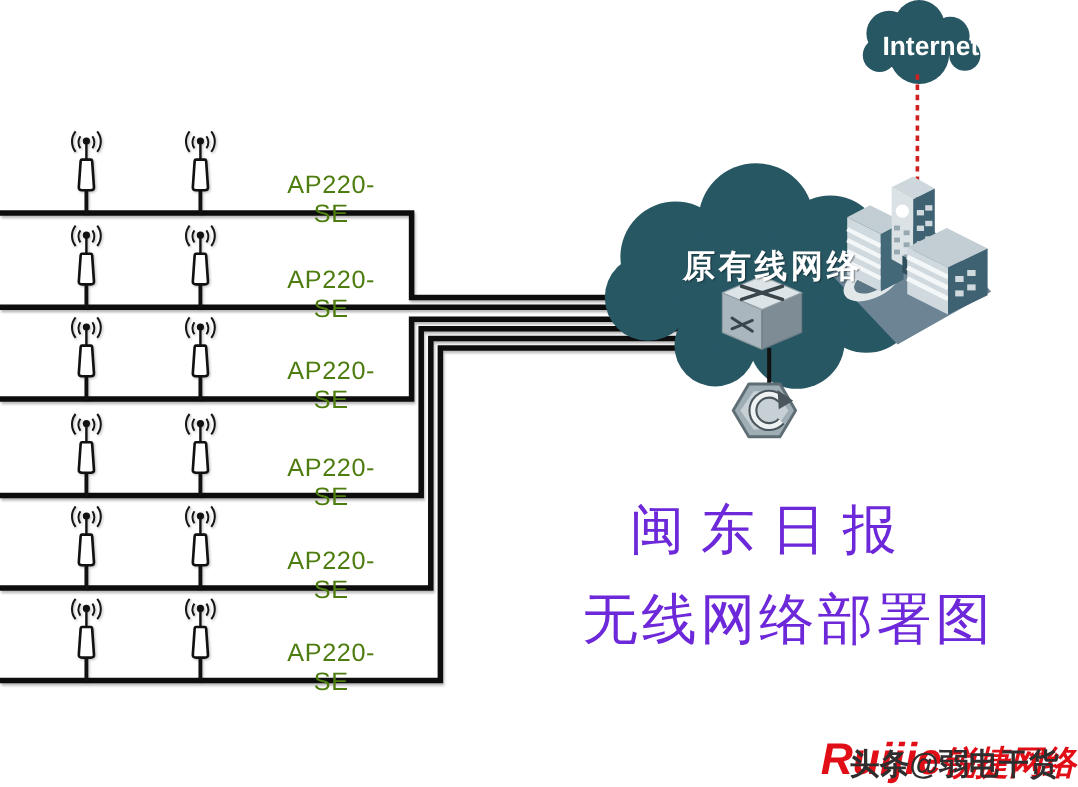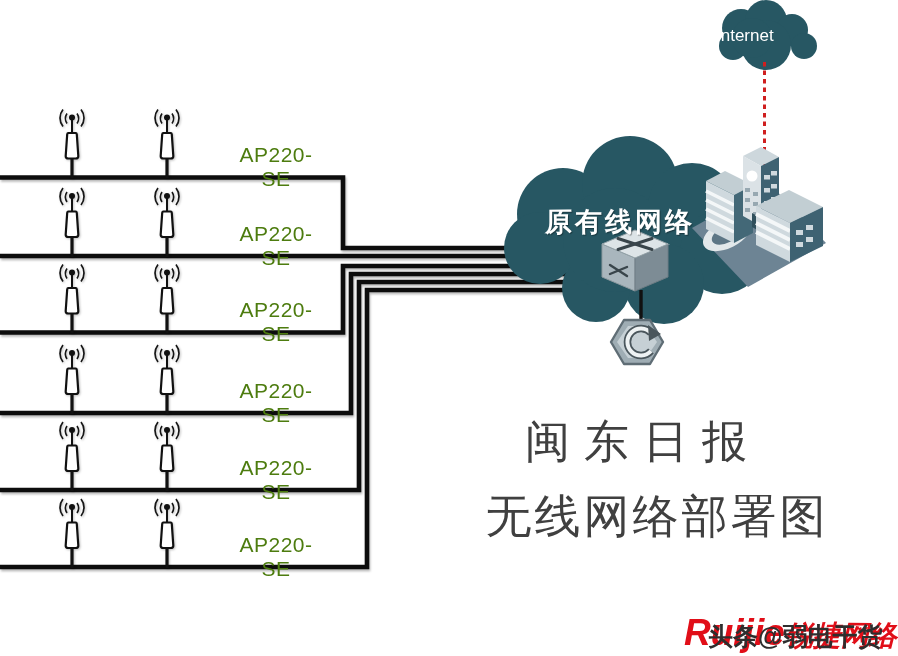--- a/index.html
+++ b/index.html
@@ -5,24 +5,24 @@
   html,body{margin:0;padding:0;background:#fff;}
   #stage{position:relative;width:898px;height:656px;background:#fff;overflow:hidden;
          font-family:"Liberation Sans",sans-serif;}
   #net-svg{position:absolute;left:0;top:0;}
   .ln{filter:drop-shadow(1.5px 2px 1px rgba(0,0,0,0.28));}
   .ant{filter:drop-shadow(1px 1.5px 1px rgba(0,0,0,0.25));}
   .lbl{position:absolute;color:#4d7c0f;}
   .ap-label{width:100px;text-align:center;font-size:21px;letter-spacing:0.5px;
             font-family:"Liberation Sans",sans-serif;}
   .cloud-label{color:#fff;font-weight:bold;font-family:"Liberation Serif",serif;
-               font-size:27px;letter-spacing:3px;text-shadow:1px 1px 1px rgba(0,0,0,0.35);}
-  .inet-label{color:#fff;font-weight:normal;font-size:17px;width:100px;text-align:left;
+               font-size:27px;letter-spacing:3px;text-shadow:1px 1px 1px rgba(0,0,0,0.35);margin-left:24px;}
+  .inet-label{color:#fff;font-weight:bold;font-size:22px;width:100px;text-align:right;
               font-family:"Liberation Sans",sans-serif;}
-  .title-line{font-family:"DejaVu Serif",serif;color:#404040;text-align:center;}
+  .title-line{font-family:"DejaVu Serif",serif;color:#6d28d9;text-align:center;}
   #title1{left:458px;top:412px;width:370px;font-size:45px;letter-spacing:14px;}
   #title2{left:452px;top:486px;width:410px;font-size:46px;letter-spacing:3px;}
   #brand{left:684px;top:612px;white-space:nowrap;color:#e10e18;font-style:italic;
          font-weight:bold;z-index:2;}
   #brand .en{font-size:37px;font-family:"Liberation Sans",sans-serif;}
   #brand .cn{font-size:28px;font-family:"Liberation Sans",sans-serif;}
   #wm{left:708px;top:606px;white-space:nowrap;color:#2e2e2e;font-weight:bold;
       font-size:25px;z-index:3;font-family:"Liberation Sans",sans-serif;margin-top:14px;}
 </style>
 </head>

